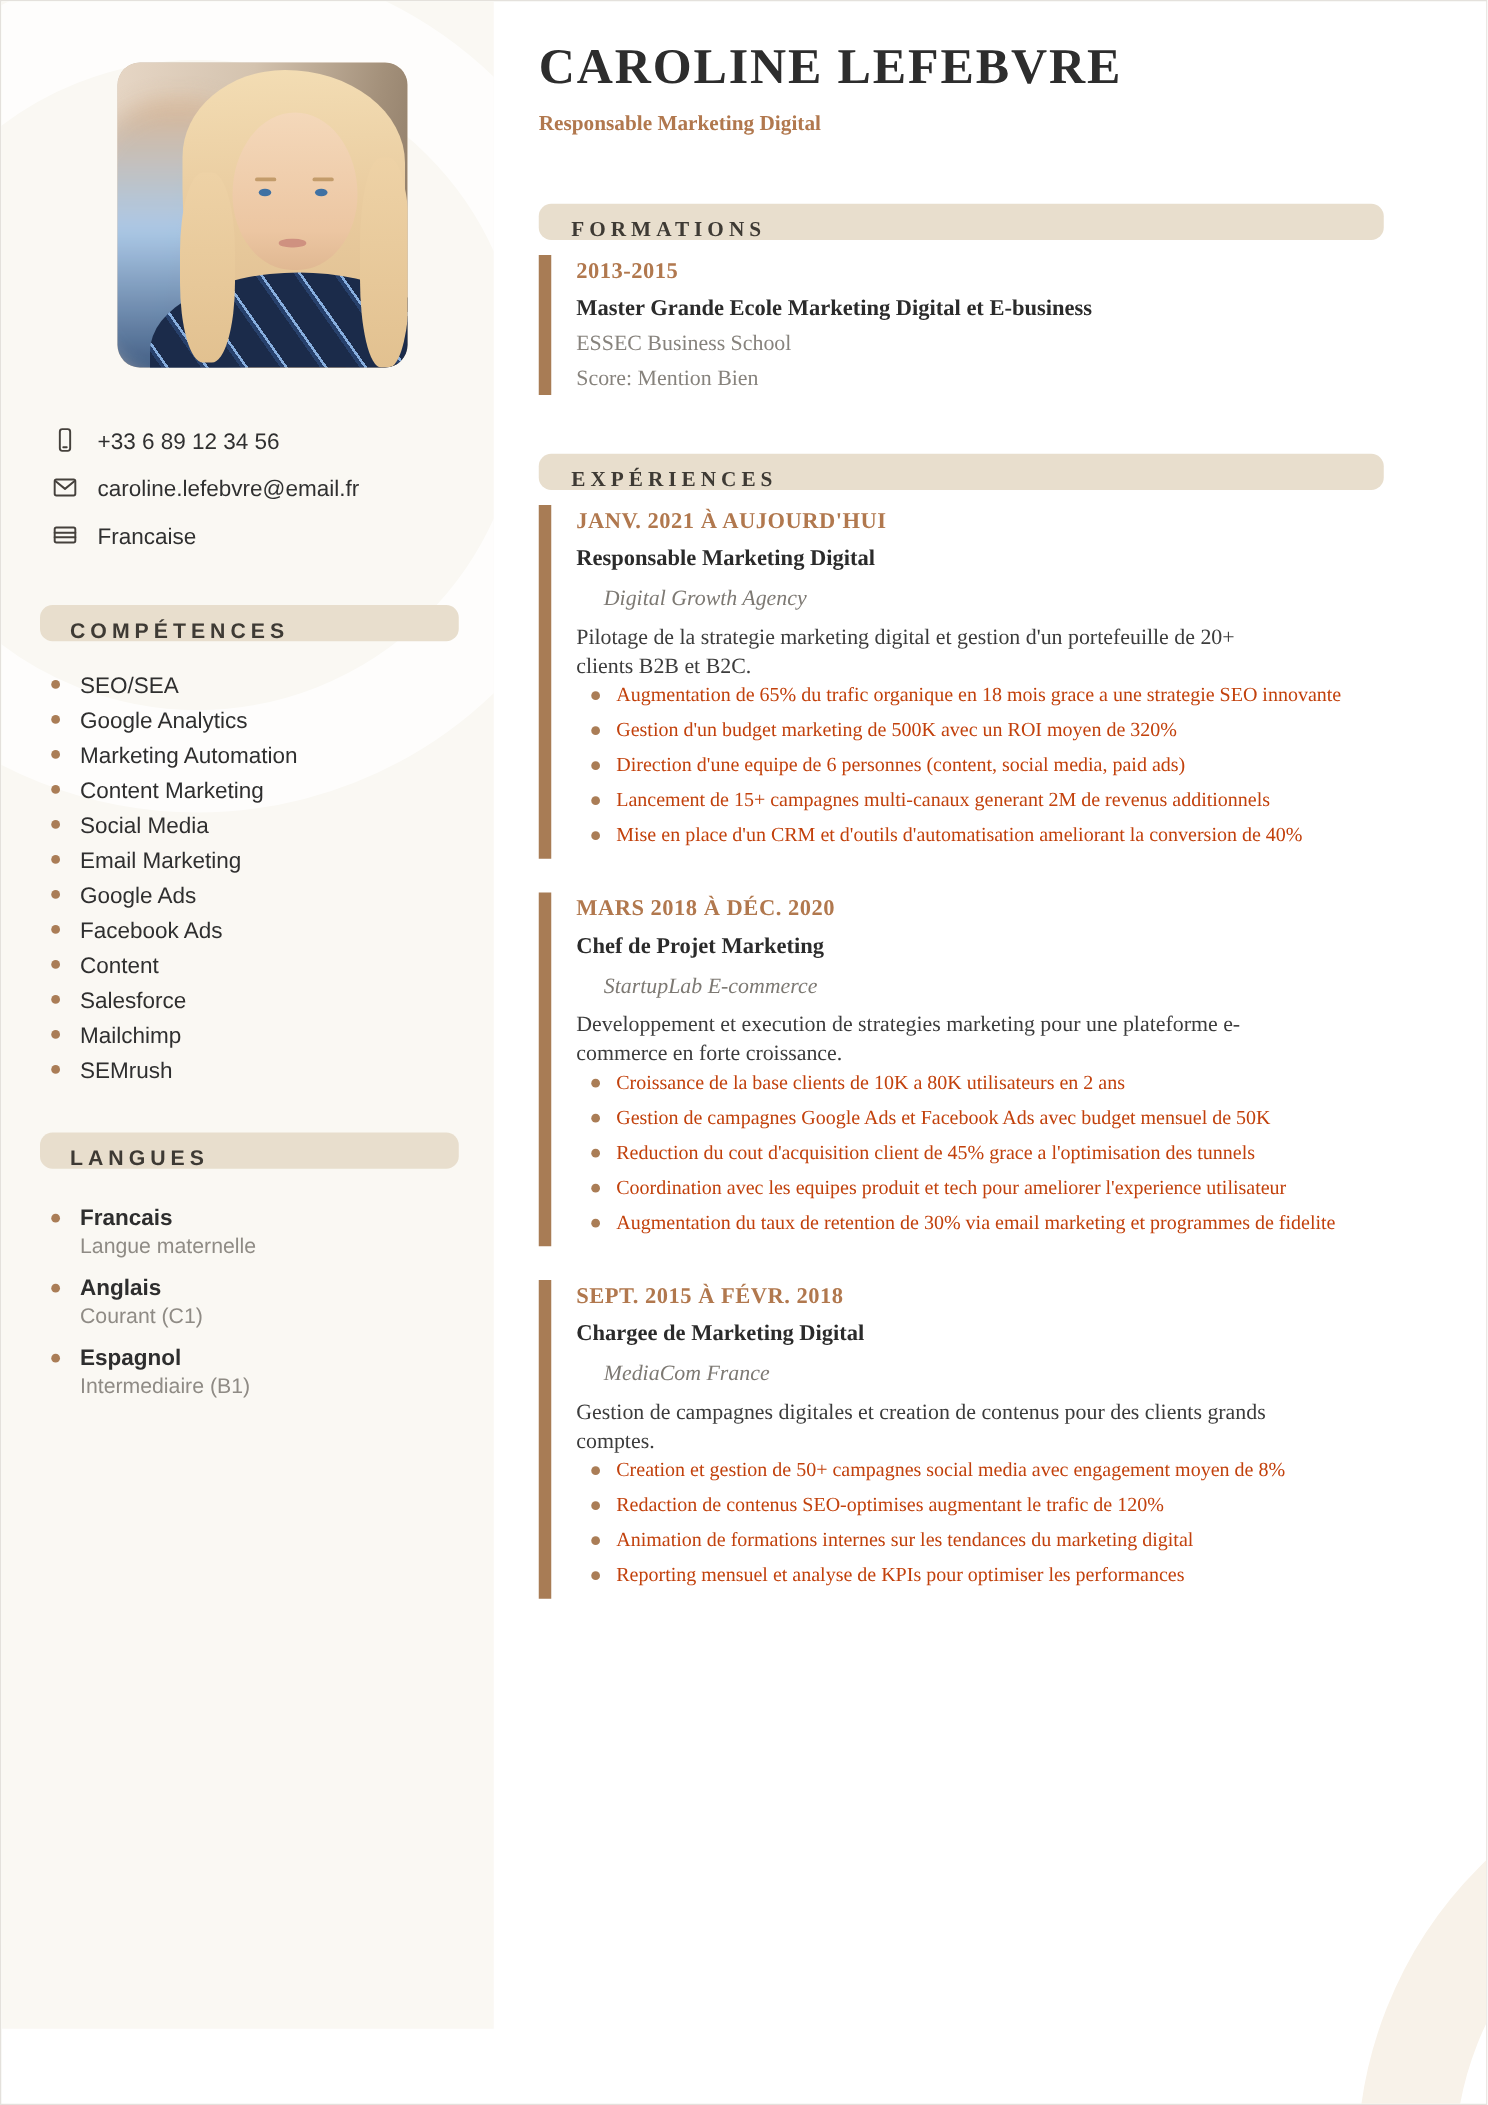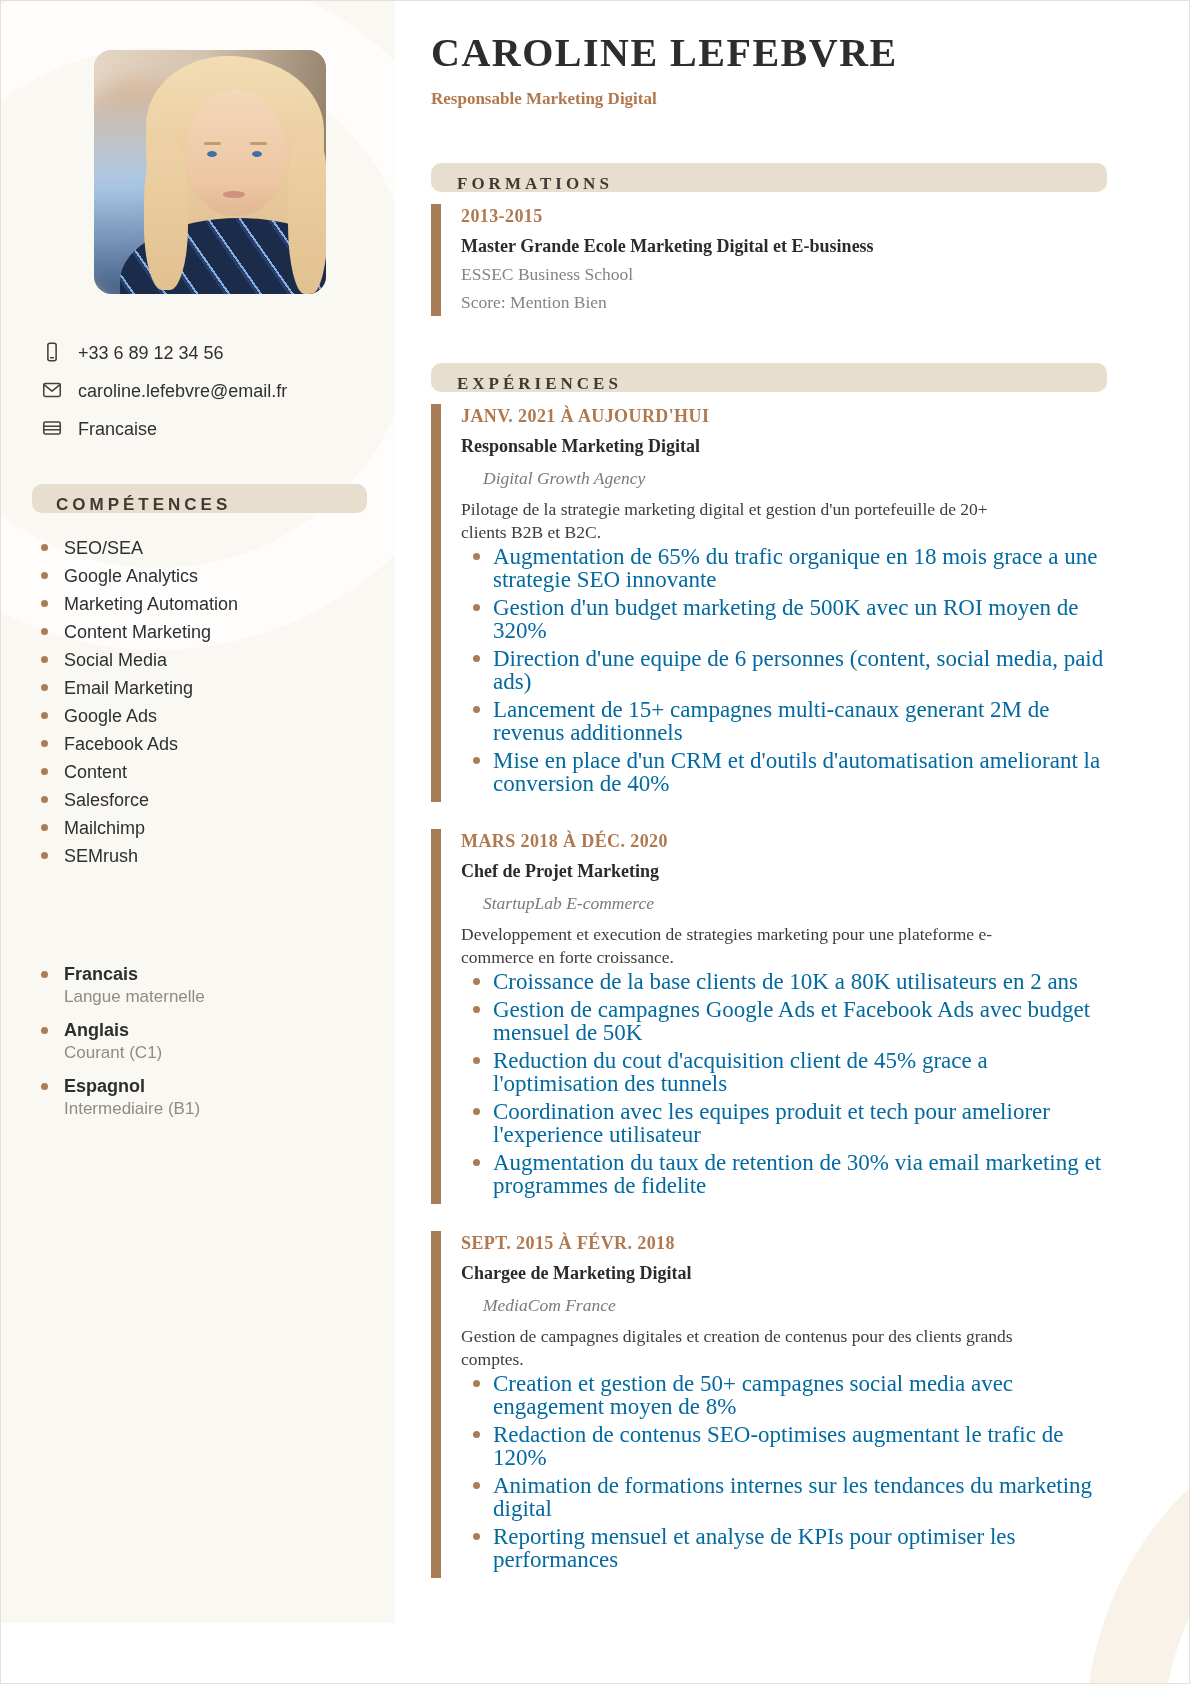--- a/index.html
+++ b/index.html
@@ -60,21 +60,21 @@
   .main-pill{width:100%; padding-left:26px; margin-top:53px;}
   .exp-pill{margin-top:47px;}
   .entry{border-left:10px solid #a87c55; padding:1px 0 2px 20px; margin-top:12px;}
   .job{margin-bottom:27px;}
   .period{font-size:18px; line-height:22px; font-weight:bold; letter-spacing:.4px; color:#b1784e;}
   .etitle{margin-top:8px; font-size:18px; line-height:23px; font-weight:bold; color:#2b2b2b;}
   .muted{margin-top:5px; font-size:17.5px; line-height:23px; color:#87837d;}
   .company{margin-top:9px; font-size:17.5px; line-height:22px; font-style:italic; color:#7d7973;margin-left:22px;}
   .summary{margin:9px 0 0 0; font-size:17.5px; line-height:23px; color:#3c3c3c; max-width:575px;}
   .bullets{margin:1px 0 0 0; padding:0 0 0 12px; list-style:none;}
-  .bullets li{position:relative; padding-left:20px; font-size:23px; line-height:23px; color:#0369a1; margin-bottom:5px; max-width:614px;}
+  .bullets li{position:relative; padding-left:20px; font-size:16px; line-height:23px; color:#c2410c; margin-bottom:5px; max-width:614px;}
   .bullets .dot{top:8px;}
 </style>
 </head>
 <body>
 
 <div class="page">
 
   <aside class="sidebar">
     <div class="ring ring-top"></div>
 
@@ -182,20 +182,21 @@
           <span>Mailchimp</span>
         </li>
 
         <li class="skill">
           <span class="dot"></span>
           <span>SEMrush</span>
         </li>
 
     </ul>
 
+    <div class="pill side-pill lang-pill">LANGUES</div>
     <ul class="list langs">
 
         <li class="lang">
           <span class="dot"></span>
           <div class="lang-name">Francais</div>
           <div class="lang-level">Langue maternelle</div>
         </li>
 
         <li class="lang">
           <span class="dot"></span>

